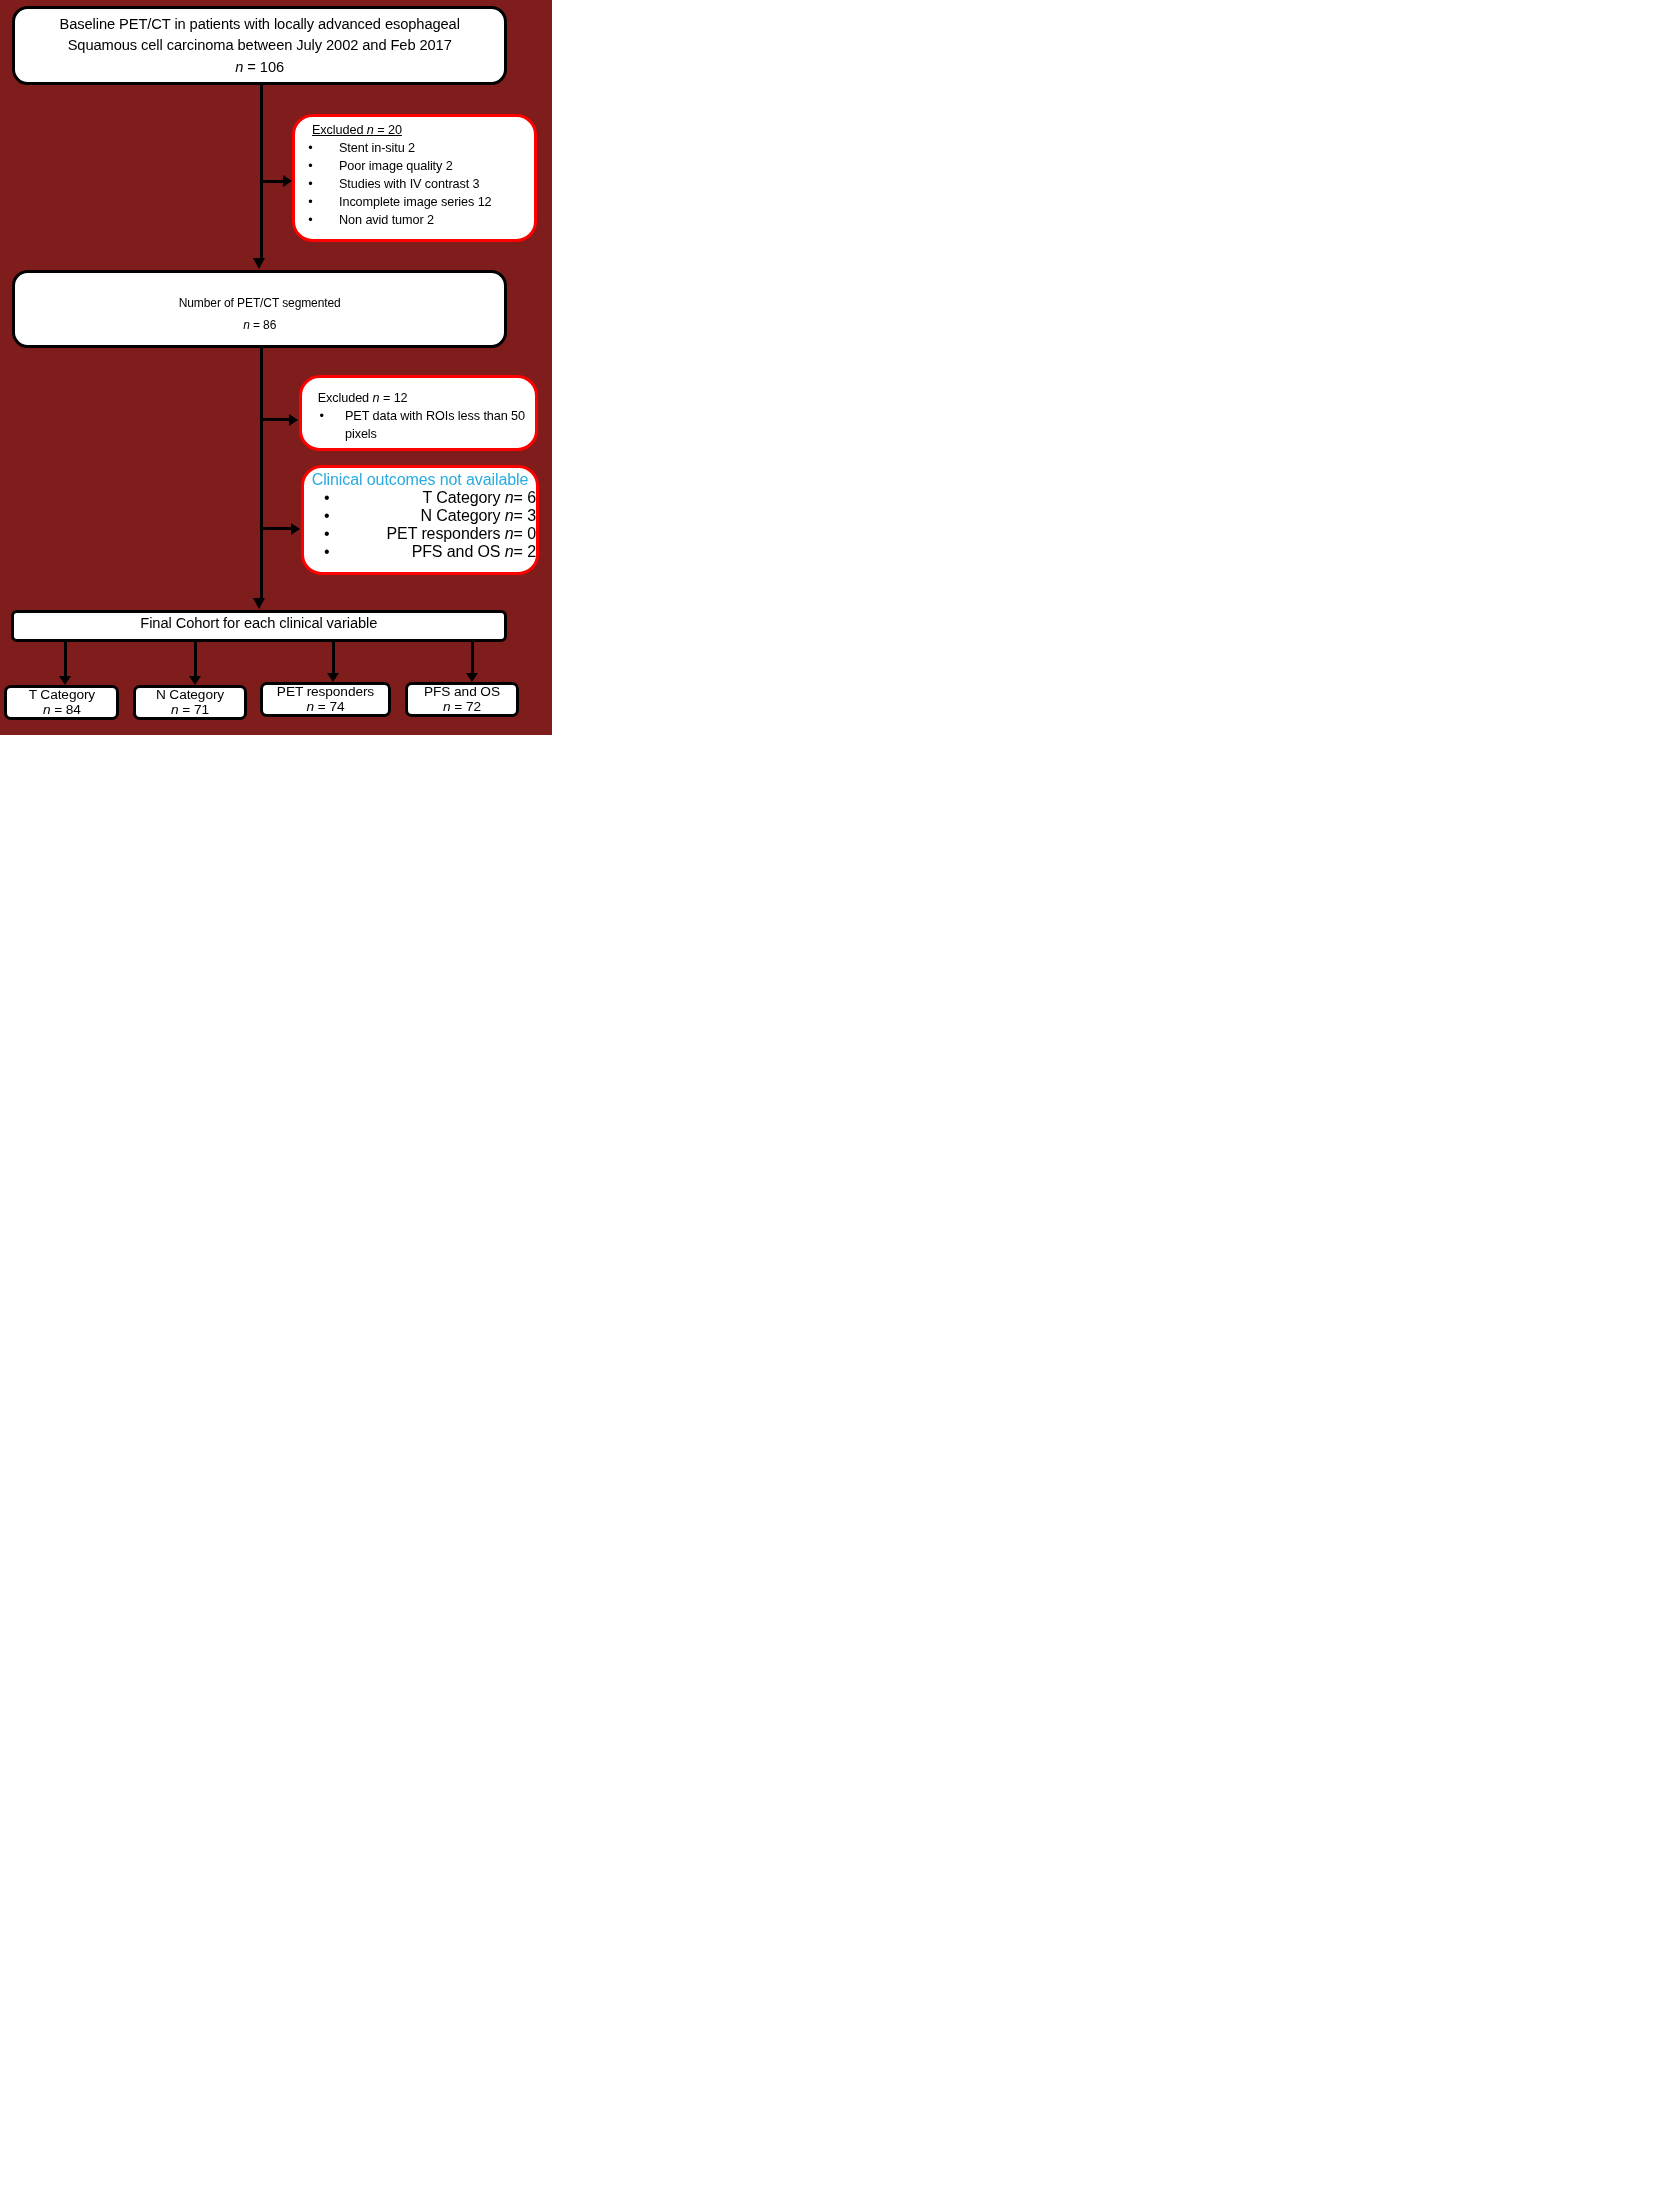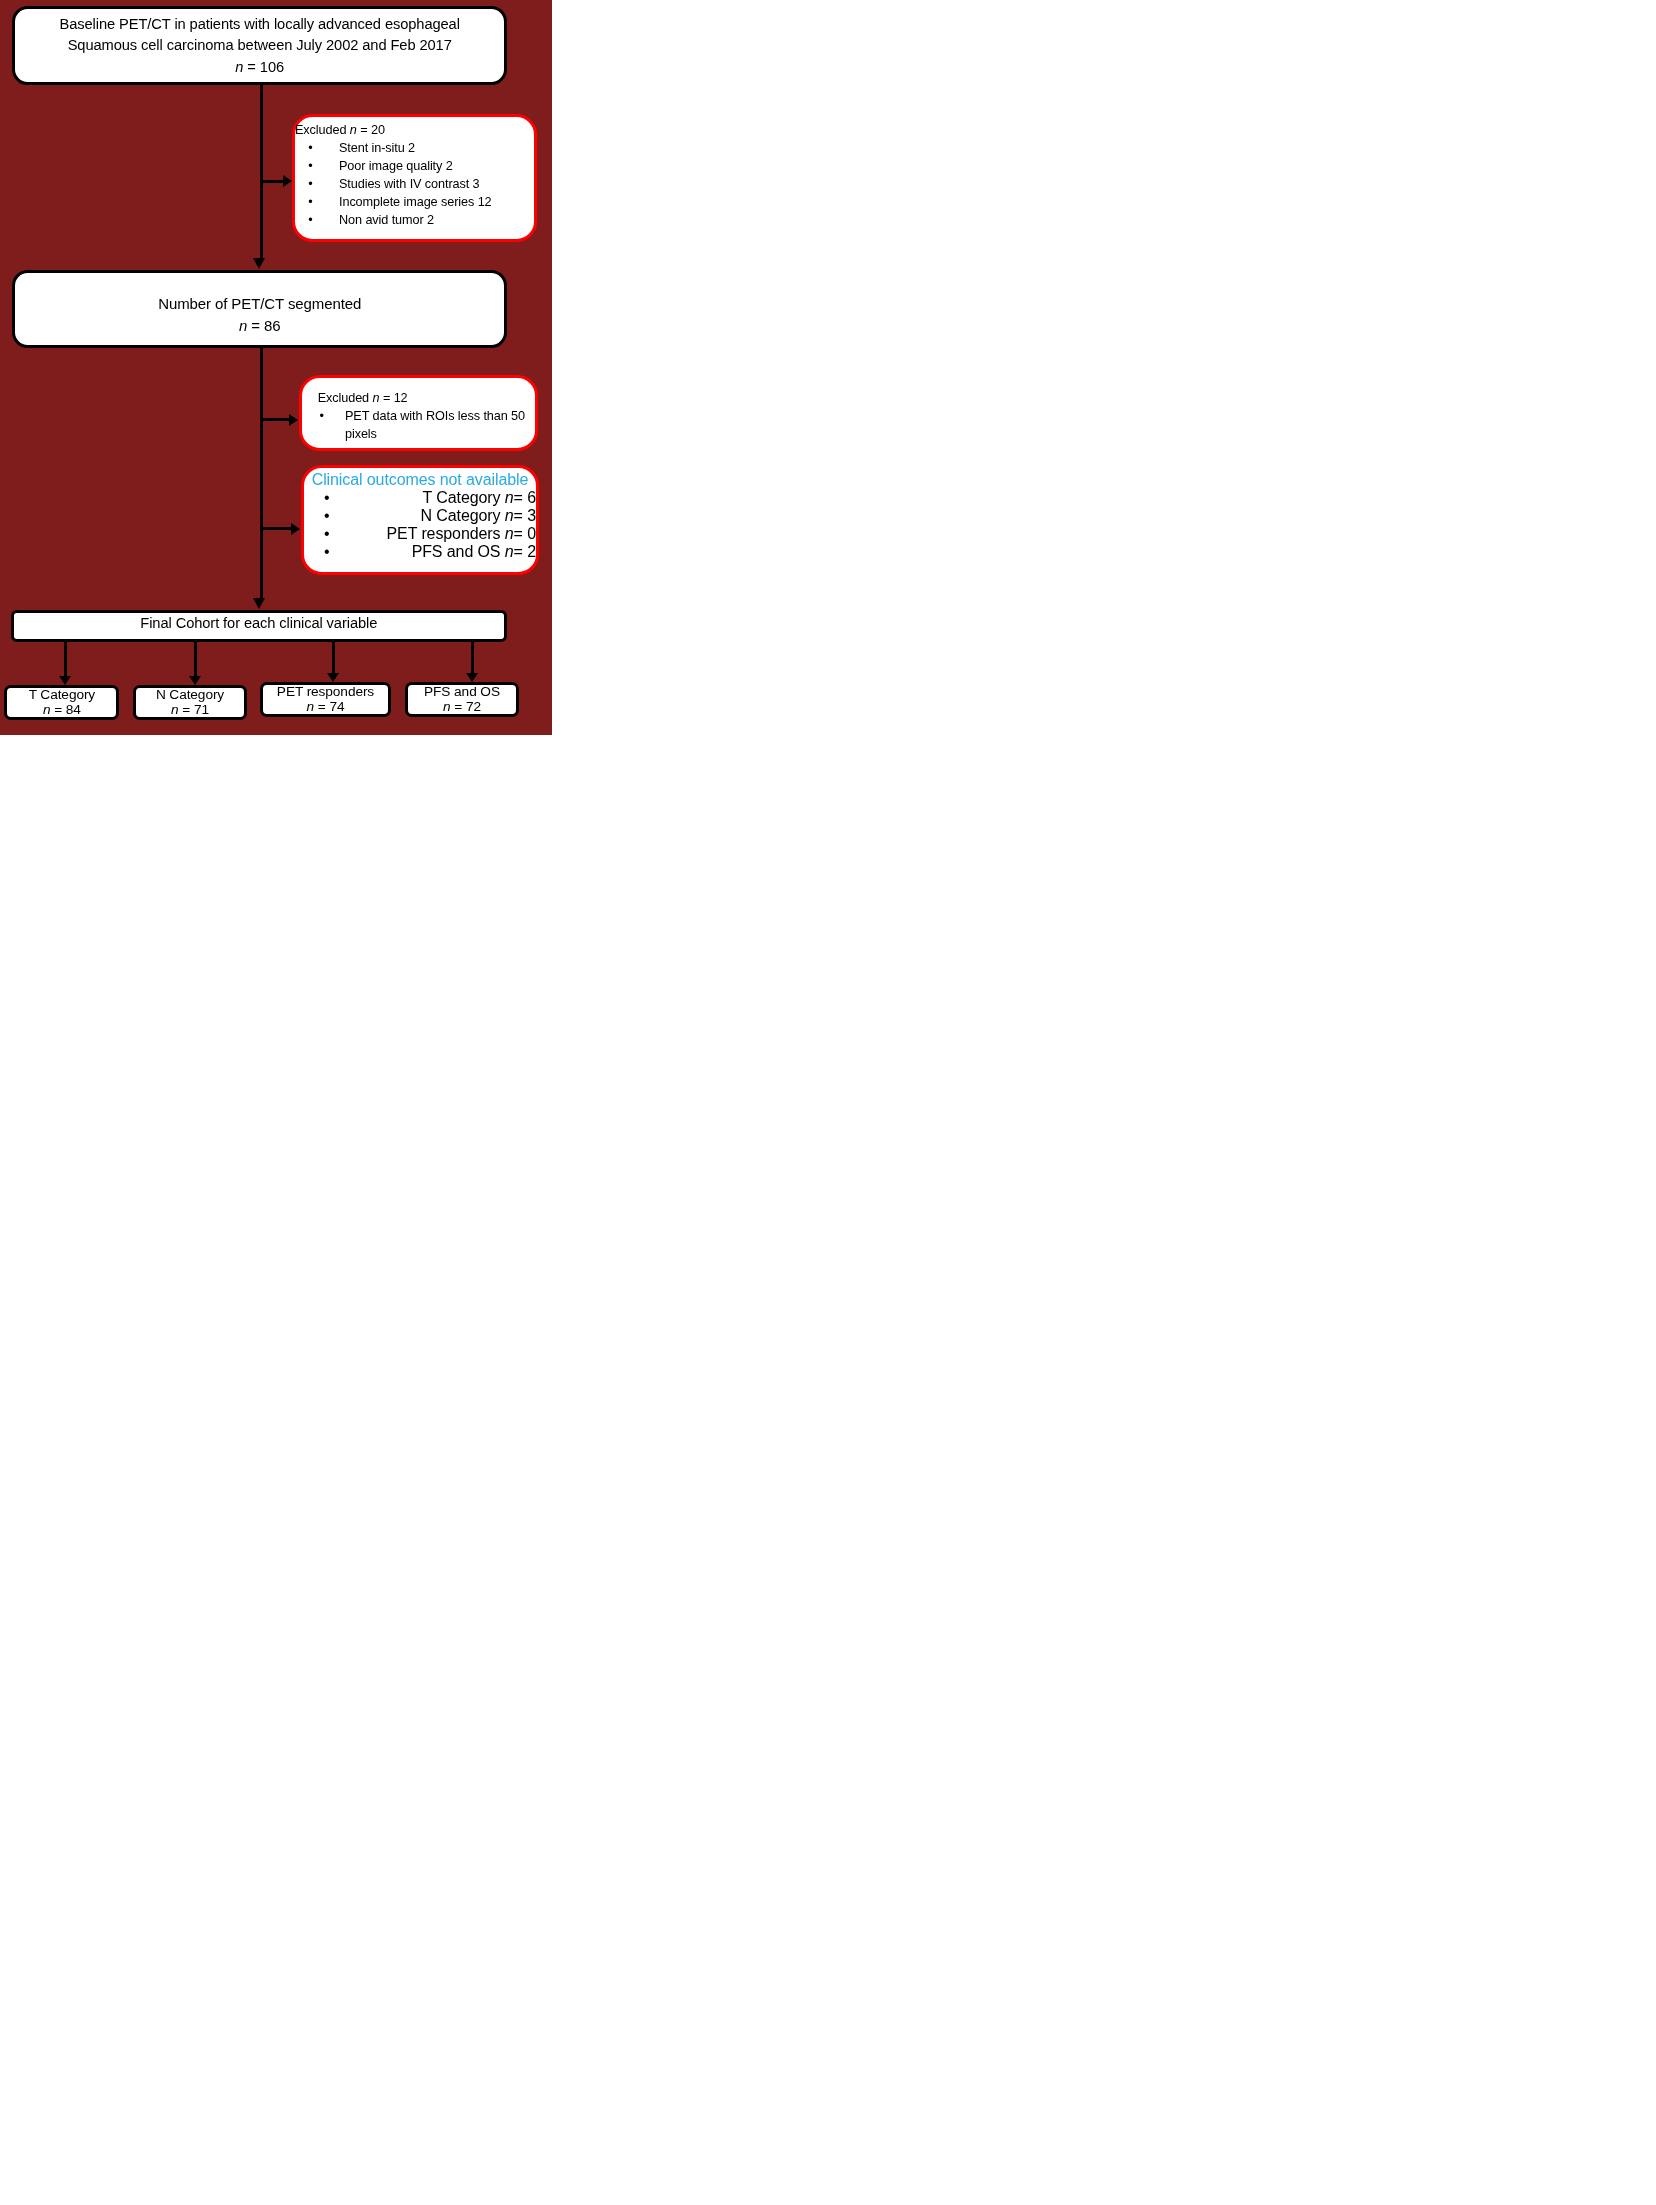--- a/index.html
+++ b/index.html
@@ -12,28 +12,28 @@
     border:3.4px solid var(--ink,#000);
     display:flex;flex-direction:column;align-items:center;
   }
   .red{
     border-color:var(--red,#ff0000);border-width:3.9px;border-radius:20.6px;
     align-items:stretch;
   }
   .line{line-height:21.5px;white-space:nowrap;}
   
   #box-baseline{left:12.2px;top:5.9px;width:495px;height:79px;border-radius:15.7px;padding-top:4.9px;font-size:14.7px;}
-  #box-segmented{left:12.2px;top:270px;width:495px;height:78px;border-radius:15.7px;padding-top:20px;font-size:15px;}
+  #box-segmented{left:12.2px;top:270px;width:495px;height:78px;border-radius:15.7px;padding-top:20px;font-size:12px;}
   #box-final{left:10.8px;top:610px;width:496px;height:32px;border-radius:5.9px;justify-content:flex-start;font-size:14.7px;}
   
   #box-excluded1{left:292px;top:114px;width:245px;height:128px;padding-top:3.9px;font-size:12.7px;}
   #box-excluded2{left:299px;top:375px;width:239px;height:76px;padding-top:11px;font-size:12.7px;}
   #box-outcomes{left:301px;top:465px;width:238px;height:110px;padding-top:2.9px;font-size:16px;}
   .rb-title{line-height:18px;white-space:nowrap;}
-  #box-excluded1 .rb-title{}
+  #box-excluded1 .rb-title{margin-left:17px;text-decoration:underline;}
   #box-excluded2 .rb-title{margin-left:15.7px;}
   .rb-title-cyan{line-height:18px;text-align:center;color:var(--cyan,#29ABE2);white-space:nowrap;}
   .rb-list{margin:0;padding:0;list-style:none;}
   .rb-list li{position:relative;line-height:18px;}
   .rb-list li::before{content:"\2022";position:absolute;top:0;}
   #box-excluded1 li{padding-left:44px;}
   #box-excluded1 li::before{left:13.2px;}
   #box-excluded2 li{padding-left:43px;}
   #box-excluded2 li::before{left:17.6px;}
   #box-outcomes li{padding-left:34px;text-align:right;}

